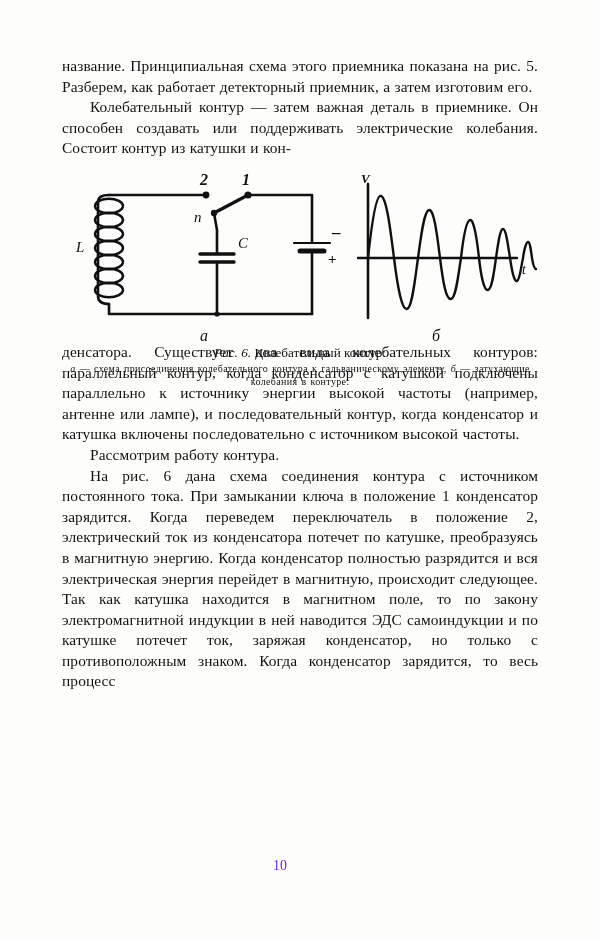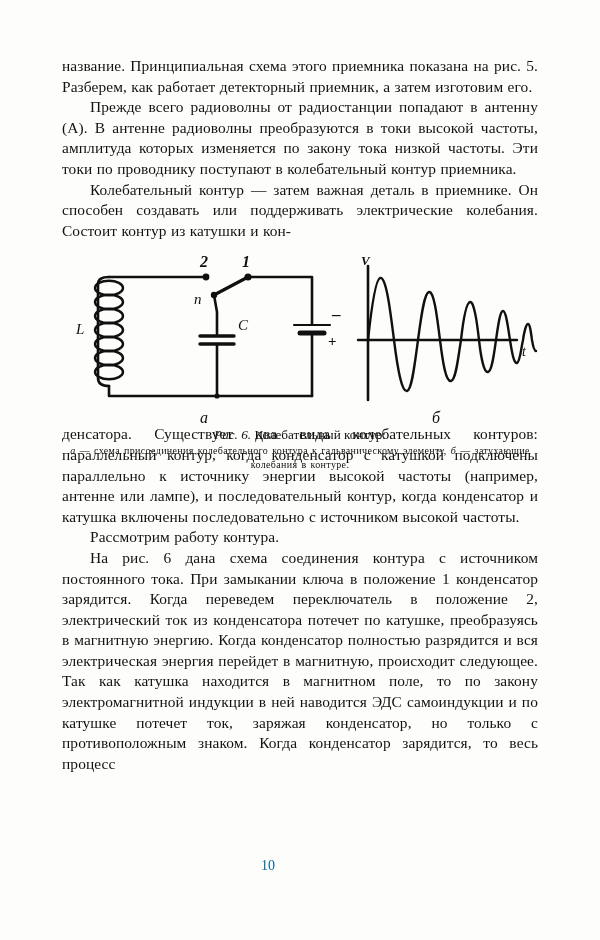--- a/index.html
+++ b/index.html
@@ -78,36 +78,35 @@
     font-style: italic;
   }
   .after-fig {
     margin-top: 16px;
   }
   .para-gap {
     margin-top: 0;
   }
   .page-number {
     position: absolute;
-    left: 0;
+    left: 12px;
     top: 858px;
     width: 536px;
     text-align: center;
     font-size: 14px;
-    color: #0369a1;
+    color: #6d28d9;
   }
 </style>
 </head>
 <body>
 
 <div class="page">
   <div class="content">
 
     <p class="body-par no-indent">название. Принципиальная  схема этого приемника показана на рис. 5. Разберем, как работает  детекторный приемник, а затем  изготовим  его.</p>
-    <p class="body-par">Прежде всего радиоволны от радиостанции попадают в антенну (А). В антенне радиоволны преобразуются в токи высокой частоты, амплитуда которых изменяется по закону тока низкой частоты. Эти токи по проводнику поступают в колебательный контур приемника.</p>
     <p class="body-par">Колебательный контур — затем важная деталь в приемнике. Он способен создавать или поддерживать электрические колебания. Состоит контур из катушки и кон-</p>
 
     <div class="figure">
       <svg class="fig-svg" width="476" height="172" viewBox="0 0 476 172">
         <g stroke="#101010" fill="none" stroke-linecap="round" stroke-linejoin="round">
 
           <path d="M47 25 L143 25" stroke-width="2.6"></path>
 
           <path d="M47 25 Q36 25 36 32 L36 126 Q36 134 47 134" stroke-width="2.6"></path>
           <g stroke-width="2.4">

